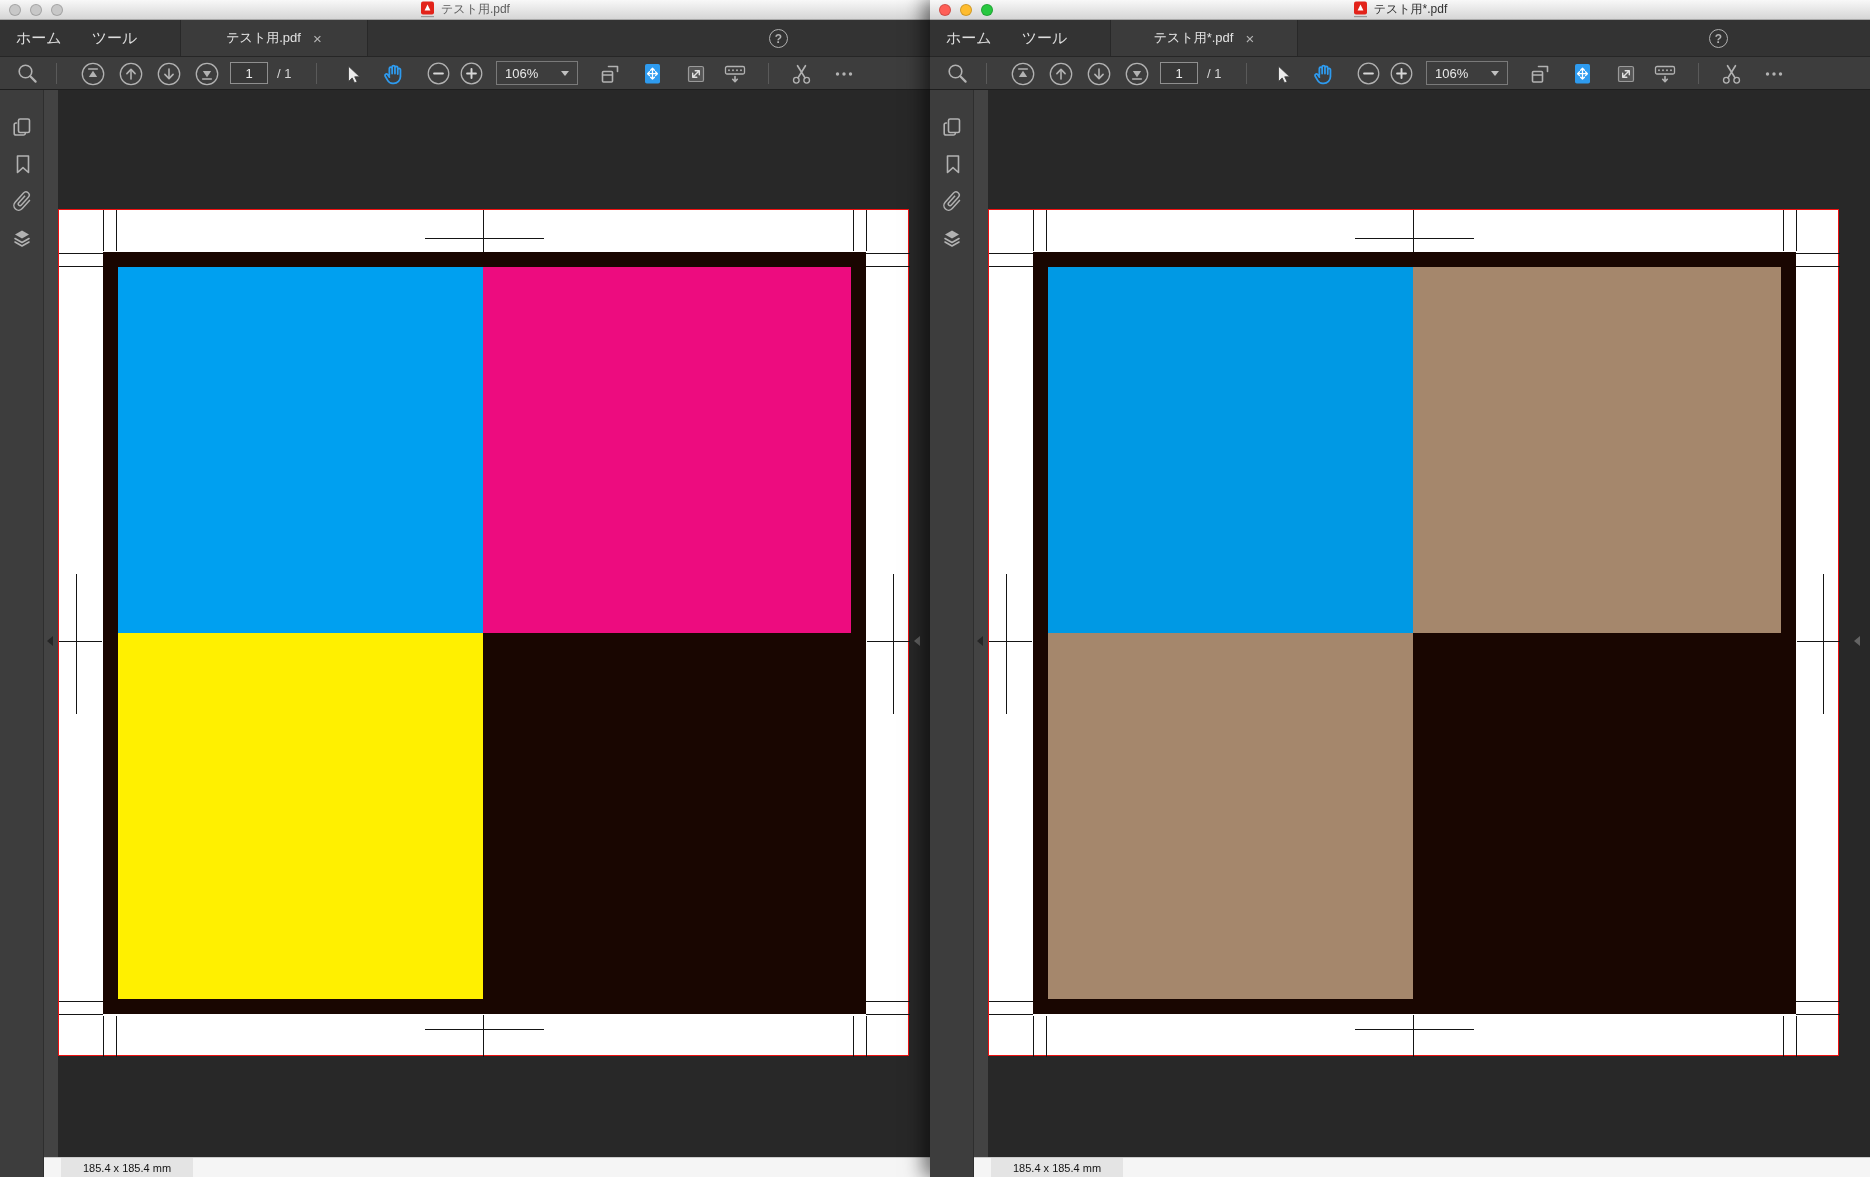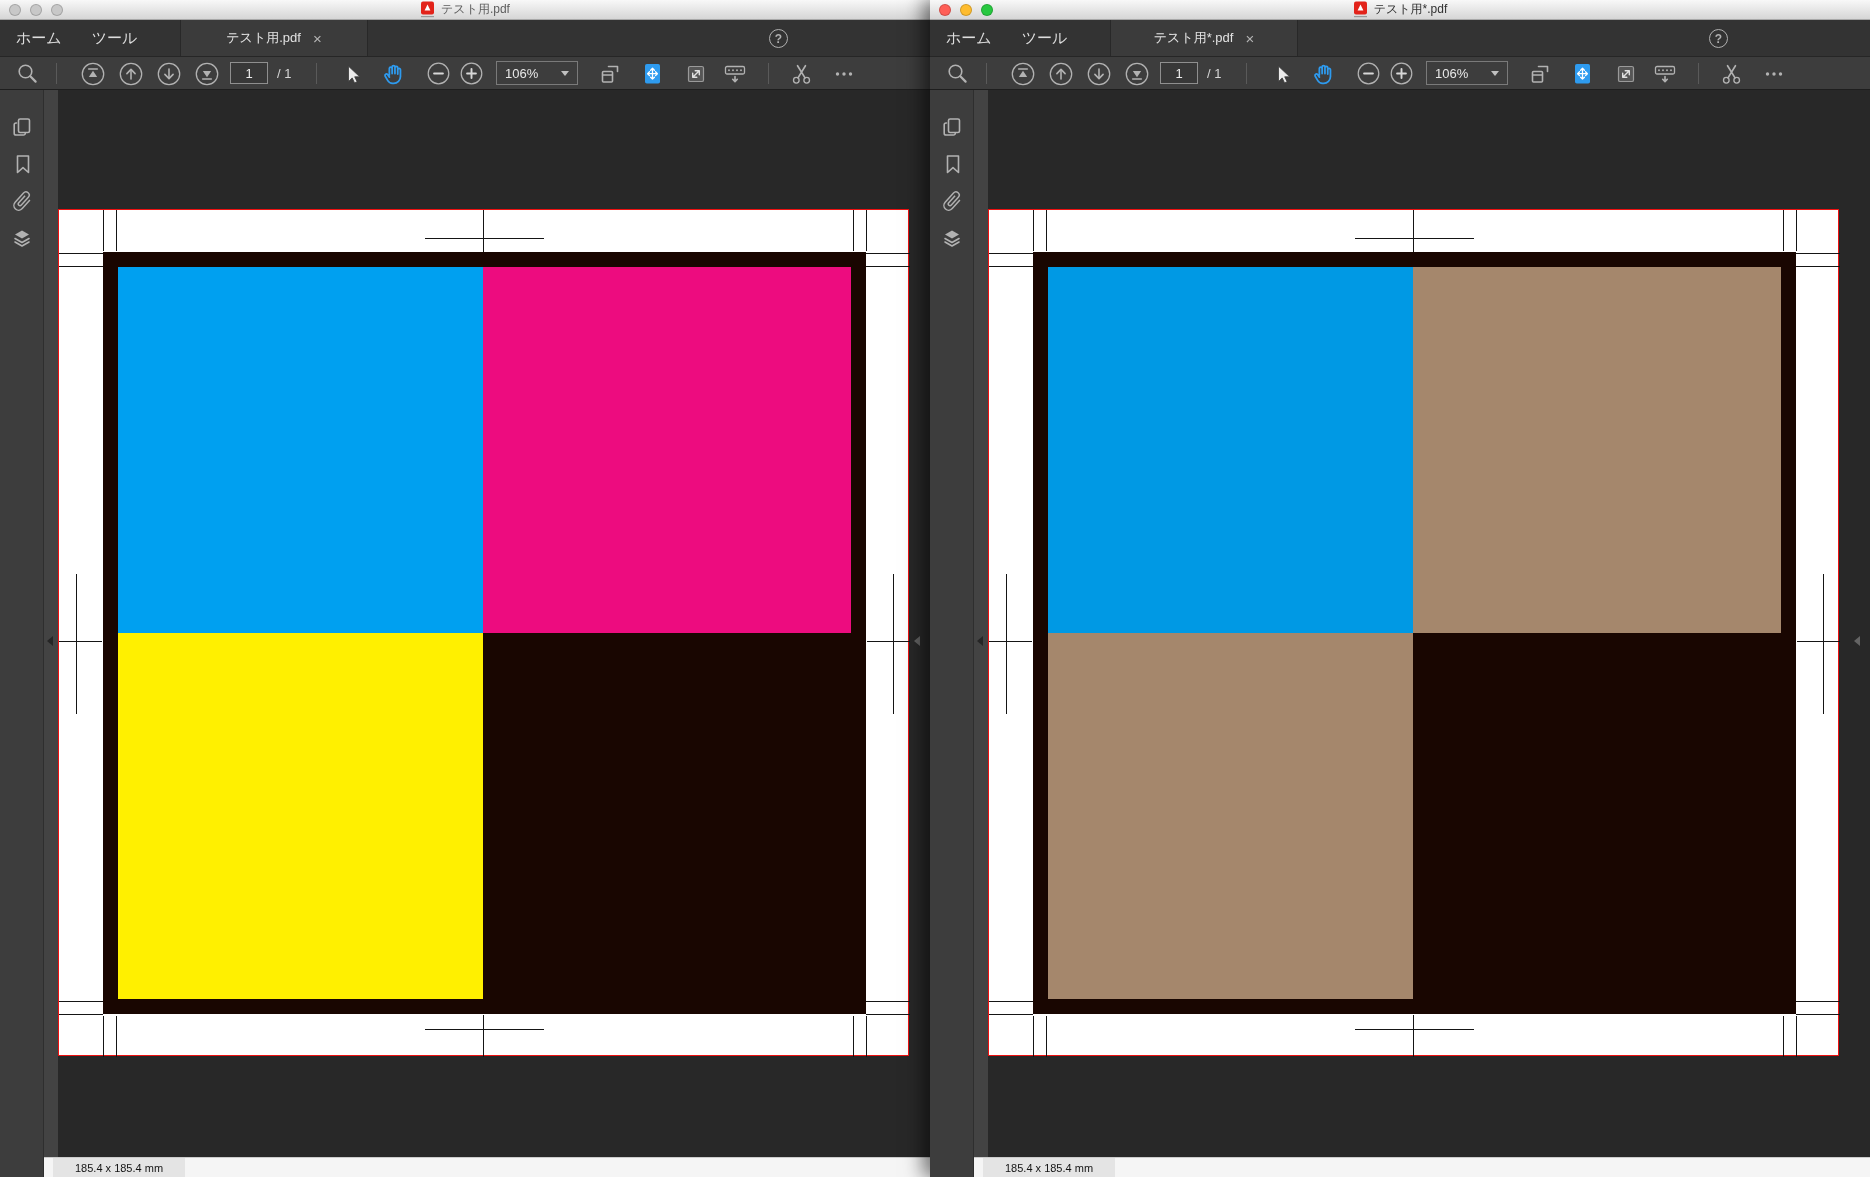--- a/index.html
+++ b/index.html
@@ -75,21 +75,21 @@
   .artwork{position:absolute;left:44px;top:42px;width:763px;height:762px}
   .quad{position:absolute}
   .q-tl{left:15px;top:15px;width:365px;height:366px}
   .q-tr{left:380px;top:15px;width:368px;height:366px}
   .q-bl{left:15px;top:381px;width:365px;height:366px}
 
   
   .statusbar{position:absolute;left:44px;right:0;bottom:0;height:20px;background:#f5f5f5;
     border-top:1px solid #cccccc;display:flex;align-items:center}
   .dimsbox{height:100%;display:flex;align-items:center;background:#e4e4e4;
-    margin-left:9px;padding:0 22px;font-size:11px;color:#141414;white-space:nowrap}
+    margin-left:17px;padding:0 22px;font-size:11px;color:#141414;white-space:nowrap}
 </style>
 </head>
 <body>
 
 <div class="screen">
 
   <div class="win win-l">
 
     <div class="titlebar">
       <span class="light l1" style="background-color: rgb(200, 200, 200);"></span>

